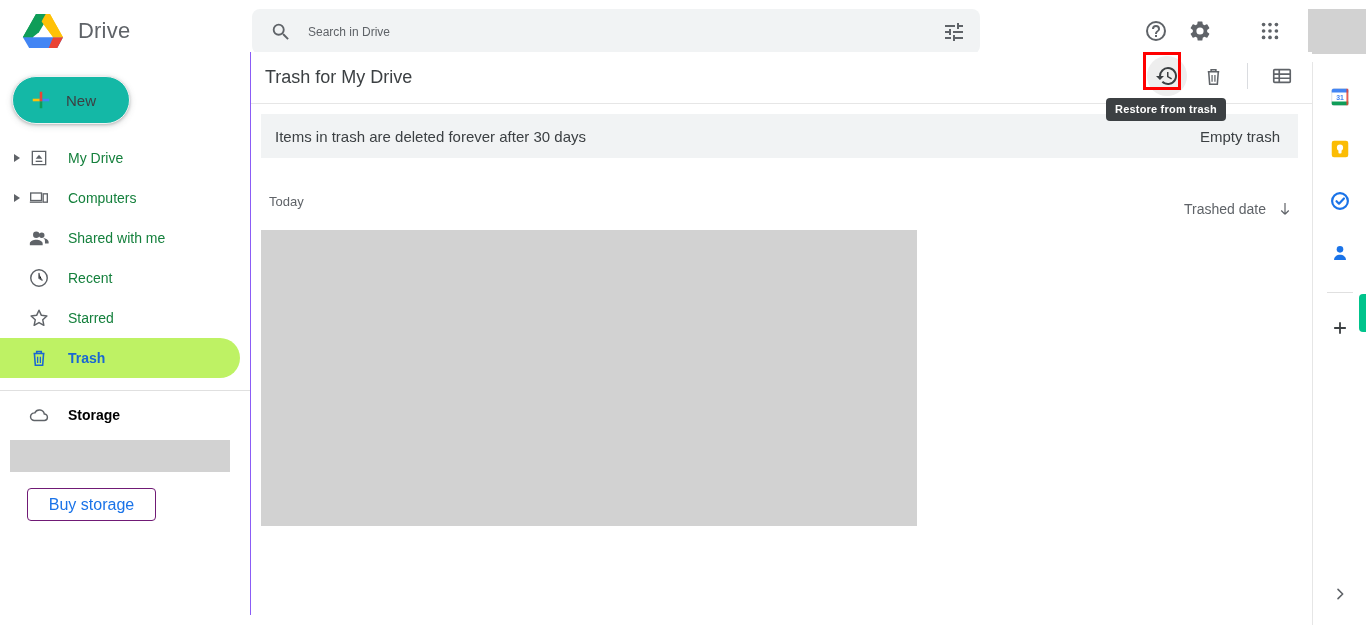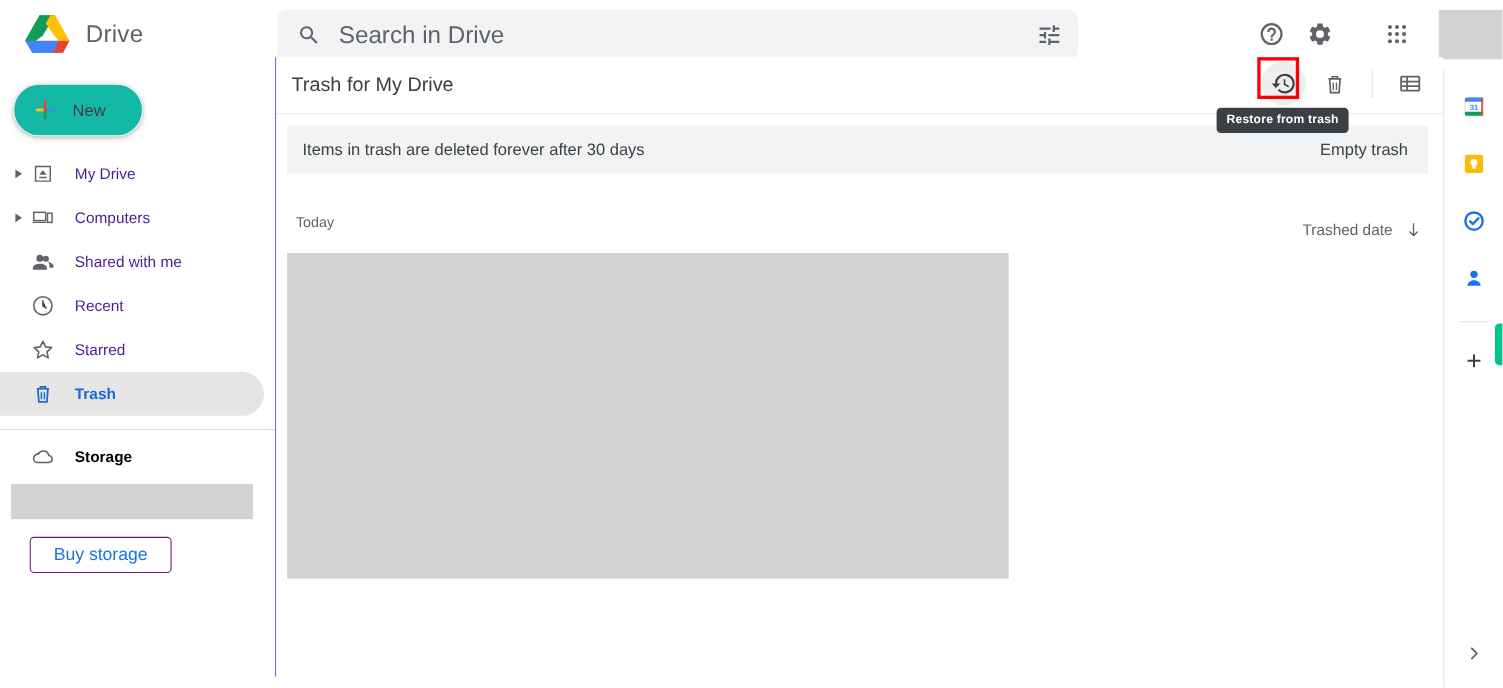--- a/index.html
+++ b/index.html
@@ -33,21 +33,21 @@
   }
   .searchbox {
     width: 100%; height: 100%;
     background: #f1f3f4; border-radius: 8px;
     display: flex; align-items: center; padding: 0 14px 0 18px;
   }
   .search-icon { width: 22px; height: 22px; flex: none; }
   .search-input {
     flex: 1; border: 0; outline: 0; background: transparent;
     font-family: "Liberation Sans", sans-serif;
-    font-size: 22px; color: #3c4043; padding-left: 16px;
+    font-size: 12px; color: #3c4043; padding-left: 16px;
   }
   .search-input::placeholder { color: #5f6368; opacity: 1; }
   .tune-icon { width: 24px; height: 24px; flex: none; }
 
   .topright {
     position: absolute; right: 0; top: 0; height: 62px;
     display: flex; align-items: center;
   }
   .iconbtn {
     width: 44px; height: 44px; border-radius: 50%;
@@ -73,23 +73,23 @@
     cursor: pointer;
   }
   .new-label { font-size: 15px; color: #3c4043; }
 
   .navlist { margin-top: 14px; }
   .navitem {
     position: relative; height: 40px;
     display: flex; align-items: center;
     border-top-right-radius: 20px; border-bottom-right-radius: 20px;
     margin-right: 10px; cursor: pointer;
-    color: #4c1d95;
-  }
-  .navitem.active { background: #e5e5e5; color: #1967d2; text-decoration: underline; }
+    color: #15803d;
+  }
+  .navitem.active { background: #bef264; color: #1967d2; text-decoration: underline; }
   .caret {
     position: absolute; left: 12px; width: 10px; height: 10px;
   }
   .navicon {
     position: absolute; left: 28px; width: 22px; height: 22px;
     display: flex; align-items: center; justify-content: center;
   }
   .navlabel {
     position: absolute; left: 68px;
     font-size: 14px; color: inherit;

